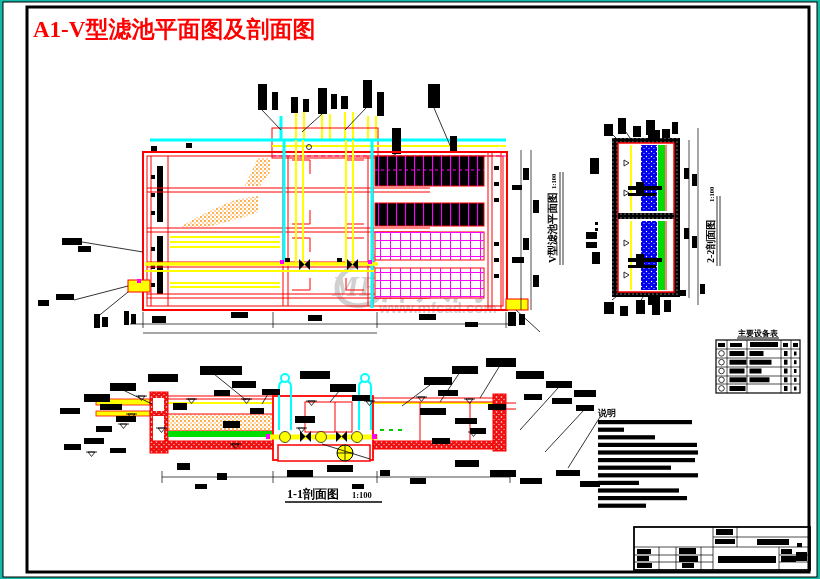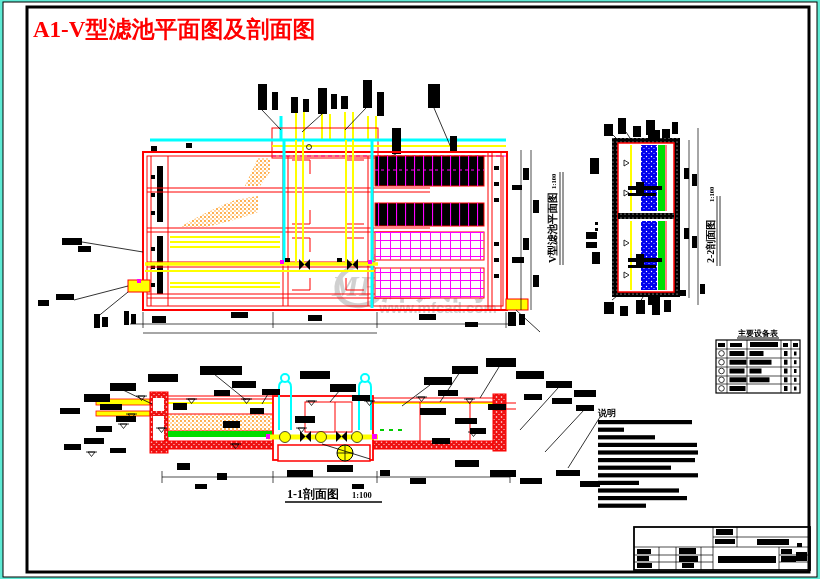--- a/index.html
+++ b/index.html
@@ -1,16 +1,16 @@
 <!DOCTYPE html>
 <html><head>
 <meta charset="utf-8">
 <style>
   html,body{margin:0;padding:0;background:#ffffff;font-family:"Liberation Sans",sans-serif;}
-  .sheet{position:relative;width:820px;height:579px;background:#5eead4;overflow:hidden;}
+  .sheet{position:relative;width:820px;height:579px;background:#14b8a6;overflow:hidden;}
   svg{position:absolute;left:0;top:0;}
   
   .bar{fill:#000;}
   .rl{stroke:#ff0000;stroke-width:1;fill:none;}
   .rl2{stroke:#ff0000;stroke-width:2;fill:none;}
   .yl{stroke:#ffff00;stroke-width:2;fill:none;}
   .yl3{stroke:#ffff00;stroke-width:3.5;fill:none;}
   .cl{stroke:#00ffff;stroke-width:3;fill:none;}
   .cl2{stroke:#00ffff;stroke-width:2;fill:none;}
   .ml{stroke:#ff00ff;stroke-width:1;fill:none;}

